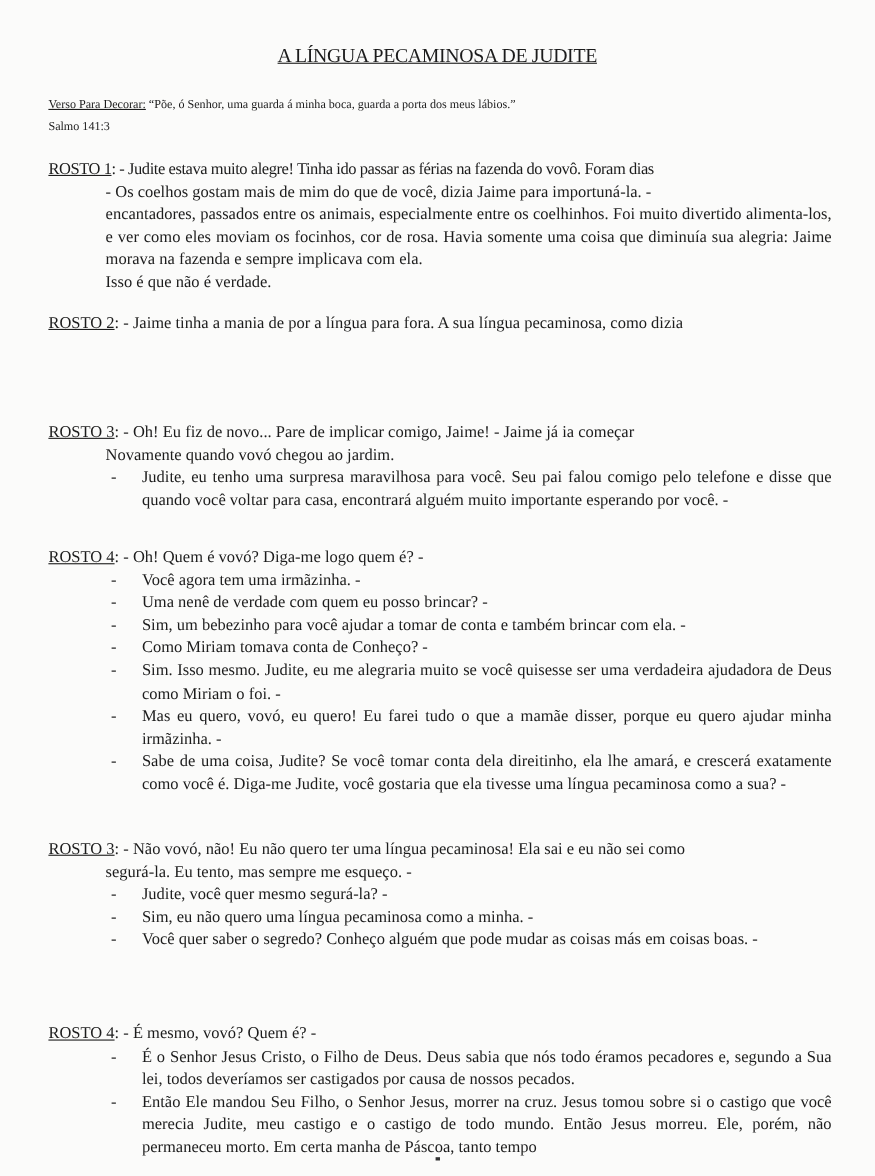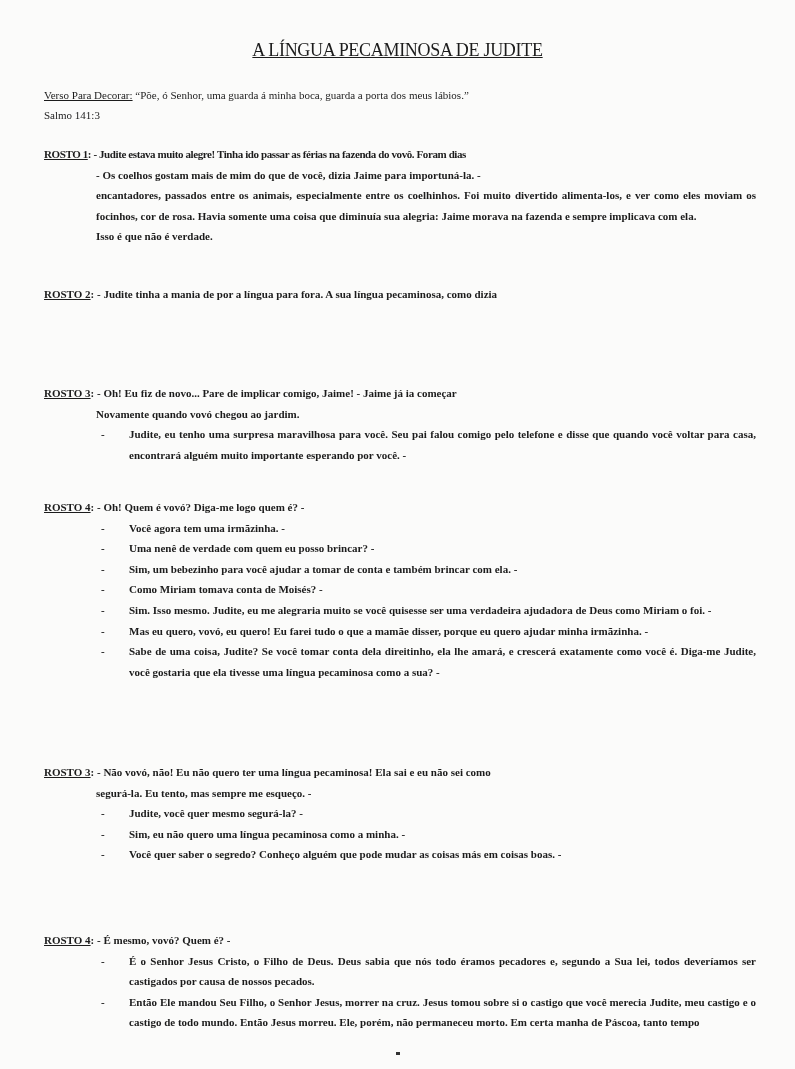--- a/index.html
+++ b/index.html
@@ -10,21 +10,21 @@
     color: #1c1c1c;
     position: relative;
   }
   .page { position: absolute; left: 0; top: 0; width: 795px; height: 1069px; }
   .title {
     position: absolute; top: 40px; left: 0; width: 795px; text-align: center;
     font-size: 18px; letter-spacing: -0.3px; text-decoration: underline;
   }
   .verse { position: absolute; top: 85px; left: 44px; width: 720px; font-size: 11px; line-height: 20px; }
   .u { text-decoration: underline; }
-  .section { position: absolute; left: 44px; width: 712px; font-size: 11px; line-height: 20.6px; font-weight: bold; }
+  .section { position: absolute; left: 44px; width: 712px; font-size: 15px; line-height: 20.6px; }
   .lead { display: block; }
   .cont { display: block; padding-left: 52px; text-align: justify; }
   .dash { display: flex; padding-left: 57px; }
   .dash .mk { width: 28px; flex: none; }
   .dash .tx { flex: 1; text-align: justify; }
   .tight { letter-spacing: -0.4px; }
   .mark { position: absolute; left: 396px; top: 1052px; width: 4px; height: 3px; background: #333; }
 </style>
 </head>
 <body>
@@ -38,21 +38,21 @@
   </div>
 
   <div id="sections">
       <div class="section" style="top: 144px;">
         <div class="lead tight"><span class="u">ROSTO 1</span><span>: - Judite estava muito alegre! Tinha ido passar as férias na fazenda do vovô.   Foram  dias</span></div>
         <div class="cont">- Os coelhos gostam mais de mim do que de você, dizia Jaime para importuná-la.            -</div>
         <div class="cont">encantadores, passados entre os animais, especialmente entre os coelhinhos. Foi muito divertido alimenta-los, e ver como eles moviam os focinhos, cor de rosa. Havia somente uma coisa que diminuía sua alegria: Jaime morava na fazenda e sempre implicava com ela.</div>
         <div class="cont">Isso é que não é verdade.</div>
       </div>
       <div class="section" style="top: 284px;">
-        <div class="lead"><span class="u">ROSTO 2</span><span>: - Judite tinha a mania de por a língua para fora. A sua língua pecaminosa, como dizia</span></div>
+        <div class="lead"><span class="u">ROSTO 2</span><span>: - Jaime tinha a mania de por a língua para fora. A sua língua pecaminosa, como dizia</span></div>
       </div>
       <div class="section" style="top: 383px;">
         <div class="lead"><span class="u">ROSTO 3</span><span>: - Oh! Eu fiz de novo... Pare de implicar comigo, Jaime! - Jaime já ia começar</span></div>
         <div class="cont">Novamente quando vovó chegou ao jardim.</div>
         <div class="dash">
           <span class="mk">-</span>
           <span class="tx">Judite, eu tenho uma surpresa maravilhosa para você. Seu pai falou comigo pelo telefone e disse que quando você voltar para casa, encontrará alguém muito importante esperando por você. -</span>
         </div>
       </div>
       <div class="section" style="top: 497px;">
@@ -64,21 +64,21 @@
         <div class="dash">
           <span class="mk">-</span>
           <span class="tx">Uma nenê de verdade com quem eu posso brincar? -</span>
         </div>
         <div class="dash">
           <span class="mk">-</span>
           <span class="tx">Sim, um bebezinho para você ajudar a tomar de conta e também brincar com ela. -</span>
         </div>
         <div class="dash">
           <span class="mk">-</span>
-          <span class="tx">Como Miriam tomava conta de Moisés? -</span>
+          <span class="tx">Como Miriam tomava conta de Conheço? -</span>
         </div>
         <div class="dash">
           <span class="mk">-</span>
           <span class="tx">Sim. Isso mesmo. Judite, eu me alegraria muito se você quisesse ser uma verdadeira ajudadora de Deus como Miriam o foi. -</span>
         </div>
         <div class="dash">
           <span class="mk">-</span>
           <span class="tx">Mas eu quero, vovó, eu quero! Eu farei tudo o que a mamãe disser, porque eu quero ajudar minha irmãzinha. -</span>
         </div>
         <div class="dash">

